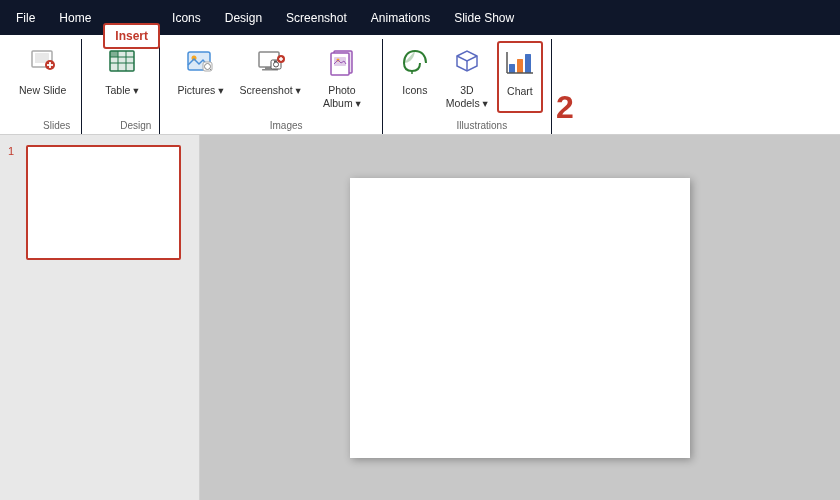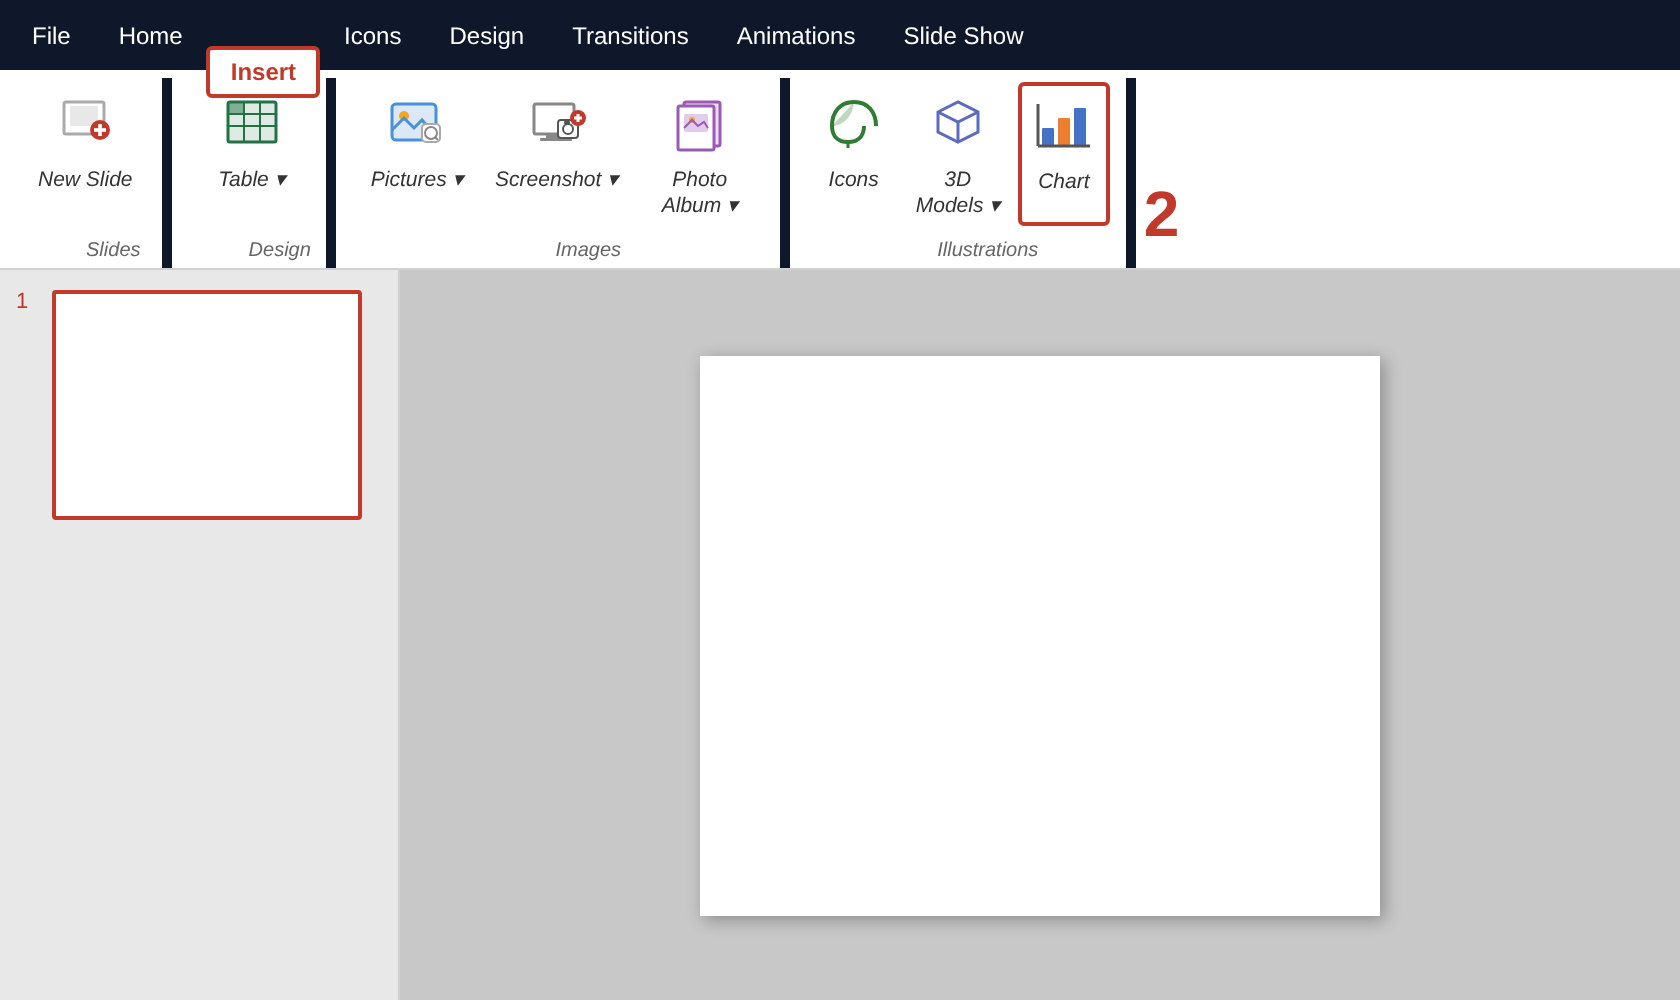--- a/index.html
+++ b/index.html
@@ -45,24 +45,23 @@
       display: flex;
       align-items: stretch;
       padding: 4px 4px 0 4px;
       gap: 2px;
     }
 
     .ribbon-group {
       display: flex;
       flex-direction: column;
       align-items: center;
-      border-right: 5px solid #0f172a;
+      border-right: 1px solid #0f172a;
       padding: 2px 8px 0 8px;
       min-width: fit-content;
-      font-style: italic;
     }
     .ribbon-group:last-child {
       border-right: none;
     }
 
     .ribbon-group-label {
       font-size: 10px;
       color: #666;
       margin-top: auto;
       padding-bottom: 3px;
@@ -208,21 +207,21 @@
   </style>
 </head>
 <body>
 
 <div class="menu-bar">
   <div class="menu-item">File</div>
   <div class="menu-item">Home</div>
   <div class="menu-item active insert-tab-highlight">Insert</div>
   <div class="menu-item">Icons</div>
   <div class="menu-item">Design</div>
-  <div class="menu-item">Transitions</div>
+  <div class="menu-item">Screenshot</div>
   <div class="menu-item">Animations</div>
   <div class="menu-item">Slide Show</div>
 </div>
 
 <div class="ribbon">
 
   <div class="ribbon-group">
     <div class="ribbon-buttons">
       <div class="new-slide-btn">
         <div class="icon">

